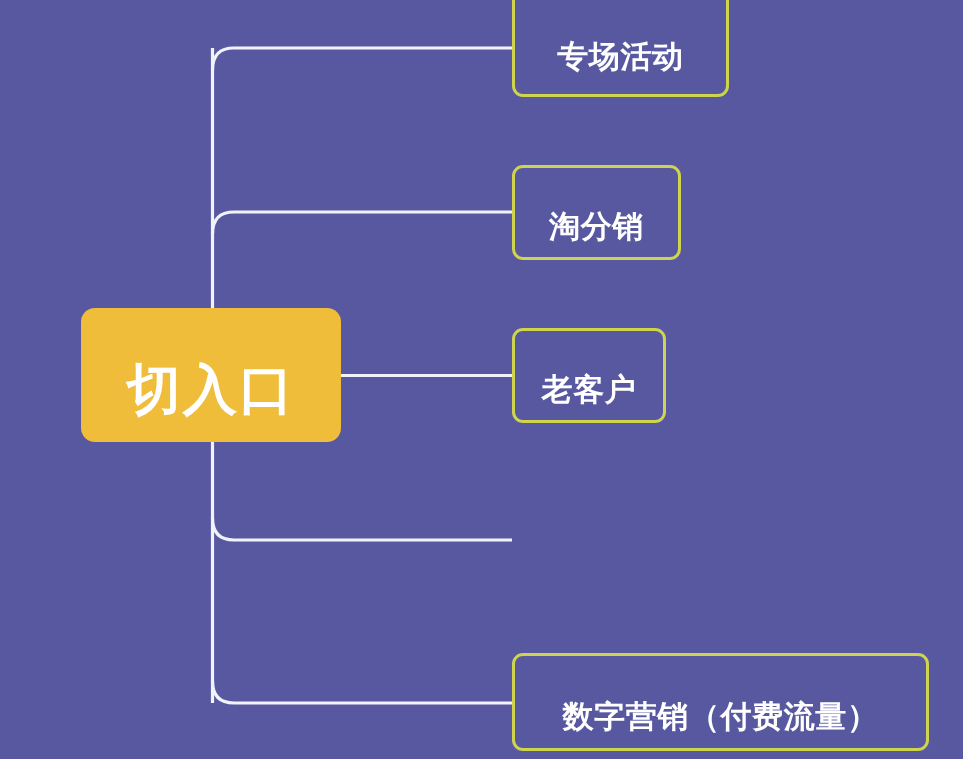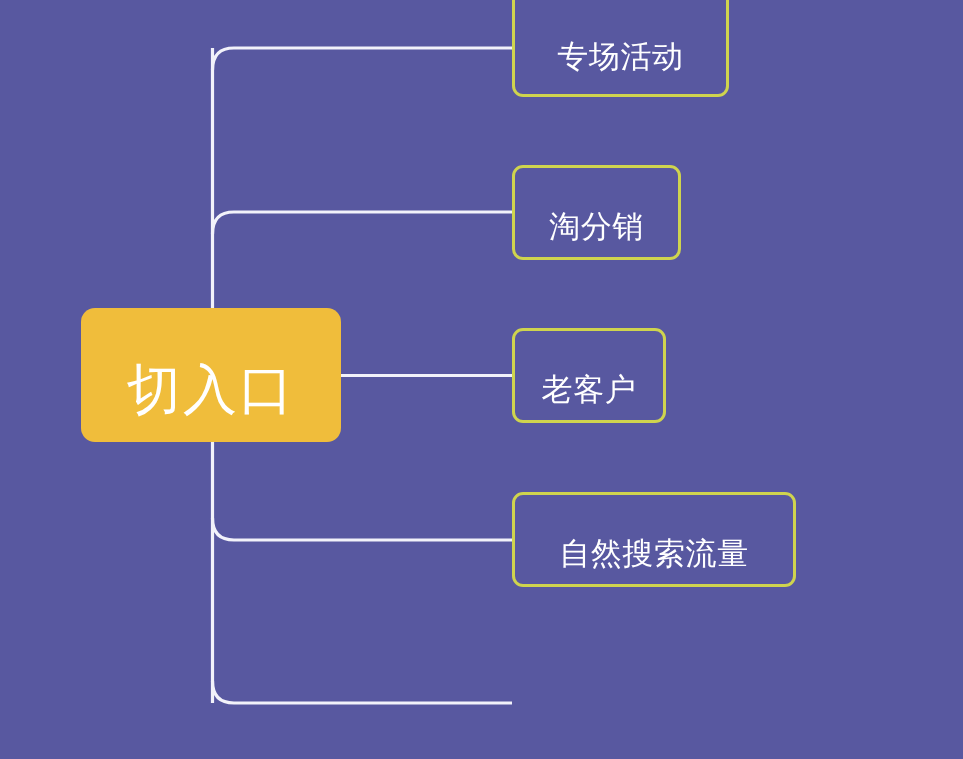--- a/index.html
+++ b/index.html
@@ -29,21 +29,21 @@
   }
   .node {
     position: absolute;
     box-sizing: border-box;
     display: flex;
     align-items: center;
     z-index: 2;
   }
   .node-label {
     color: #ffffff;
-    font-weight: normal;
+    font-weight: bold;
     letter-spacing: 0.02em;
     white-space: nowrap;
     line-height: 1;
     margin-top: 28px;
   }
   
   #node-root {
     left: 81px;
     top: 308px;
     width: 260px;
@@ -128,18 +128,18 @@
   </div>
 
   <div class="node node-child" id="node-child-1">
     <span class="node-label">淘分销</span>
   </div>
 
   <div class="node node-child" id="node-child-2">
     <span class="node-label">老客户</span>
   </div>
 
-  <div class="node node-child" id="node-child-3">
-    <span class="node-label">自然搜索流量</span>
+
+  <div class="node node-child" id="node-child-4">
+    <span class="node-label">数字营销（付费流量）</span>
   </div>
-
 
 </div>
 
 </body></html>

